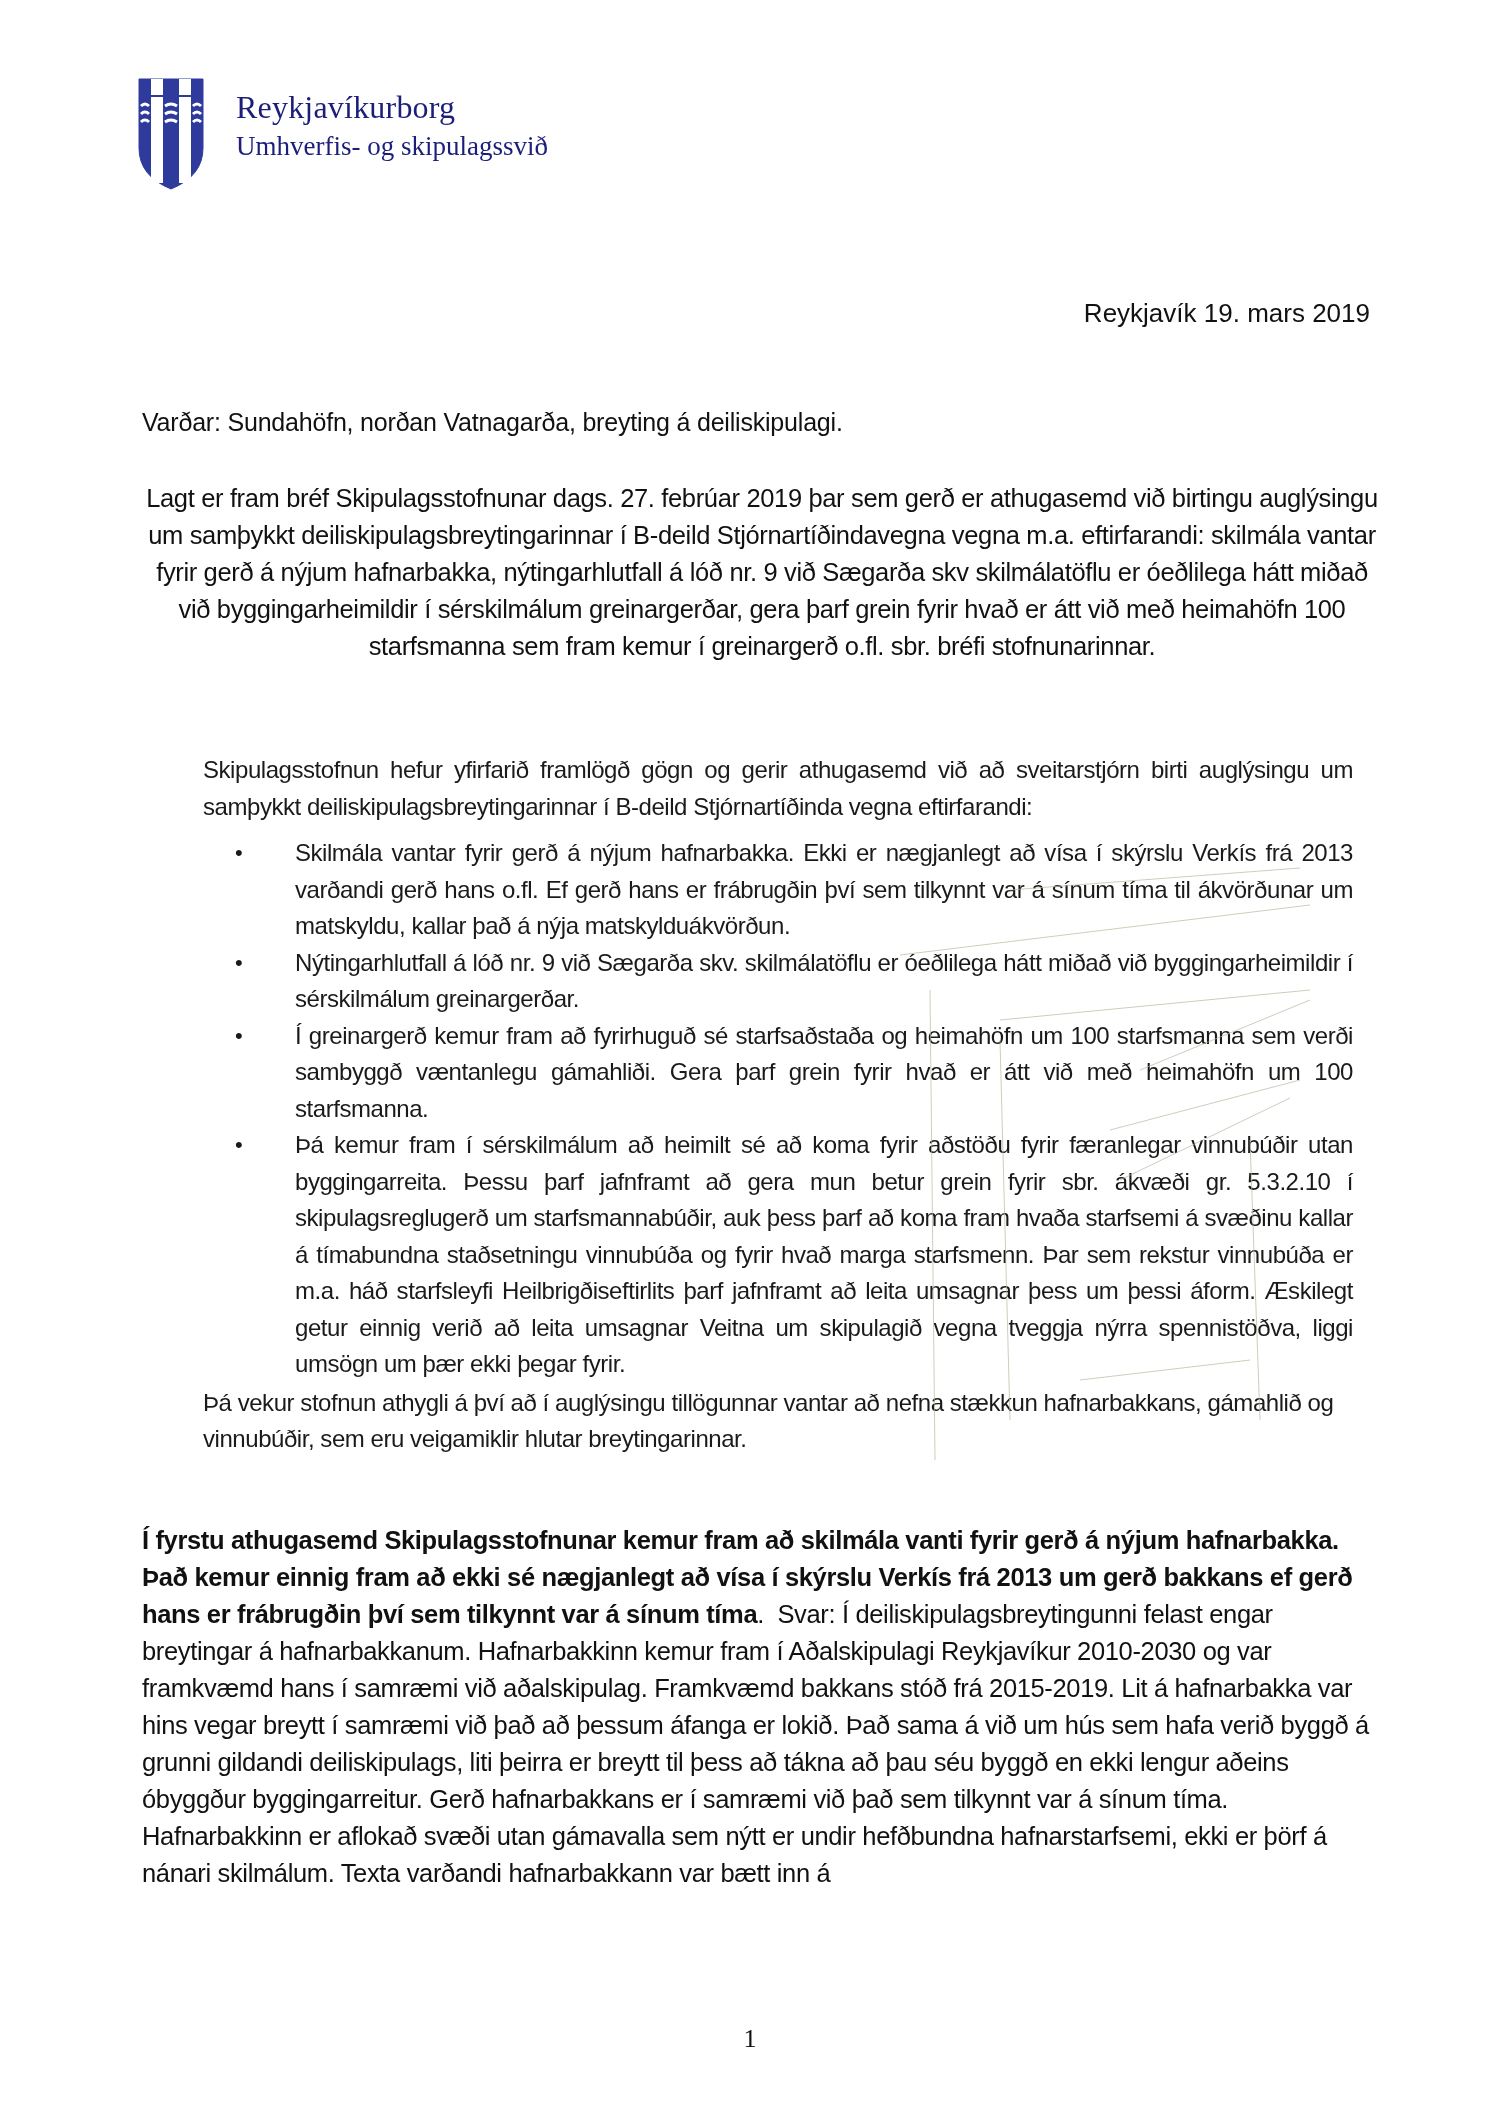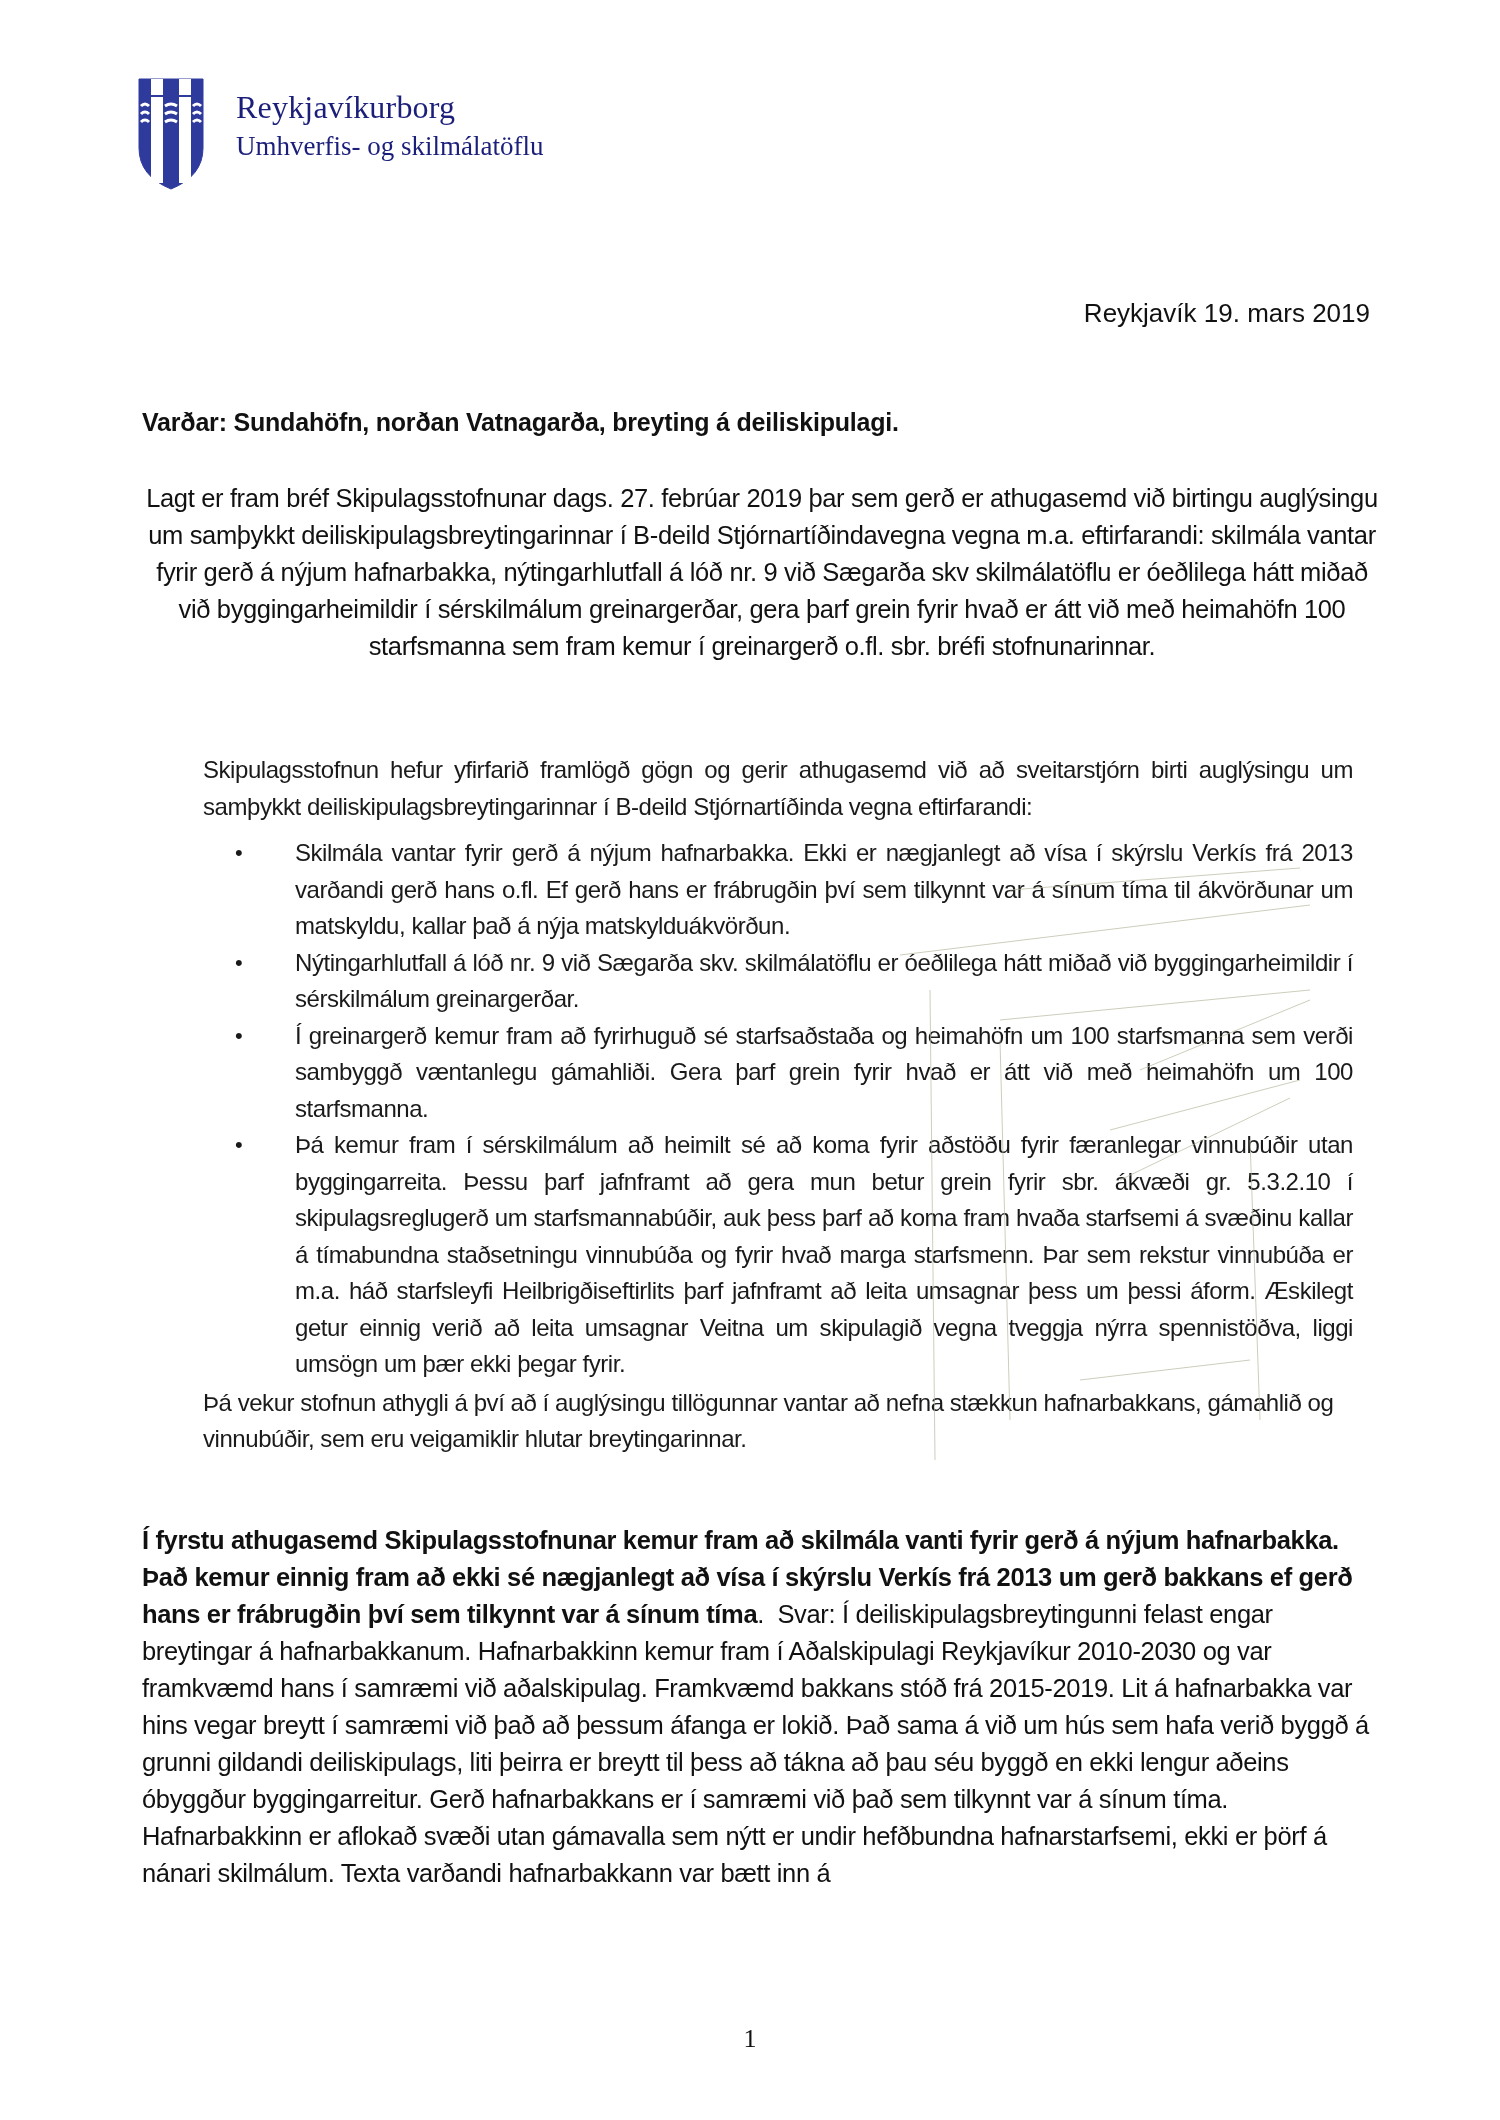--- a/index.html
+++ b/index.html
@@ -8,21 +8,21 @@
     font-family: "Liberation Sans", "DejaVu Sans", sans-serif;
     color: #111;
   }
   .letterhead { position: absolute; left: 138px; top: 78px; display: flex; align-items: flex-start; }
   .crest { width: 66px; height: 112px; }
   .lh-text { margin-left: 32px; margin-top: 6px; font-family: "Liberation Serif", "DejaVu Serif", serif; color: #1b1f7a; }
   .lh-title { font-size: 32px; line-height: 46px; letter-spacing: 0.2px; }
   .lh-sub { font-size: 27px; line-height: 32px; }
 
   .date { position: absolute; right: 130px; top: 298px; font-size: 26px; }
-  .subject { position: absolute; left: 142px; top: 408px; font-size: 25px; font-weight: bold; letter-spacing: -0.2px; }
+  .subject { position: absolute; left: 142px; top: 408px; font-size: 25px; font-weight: normal; letter-spacing: -0.2px; }
 
   .para { position: absolute; left: 142px; width: 1240px; font-size: 25.5px; line-height: 37px; letter-spacing: -0.35px; }
   .p1 { top: 480px; text-align: center; }
 
   .quote { position: absolute; left: 158px; top: 752px; width: 1150px; font-size: 24px; line-height: 36.5px; letter-spacing: -0.45px; color: #1a1a1a; margin-left: 45px; }
   .quote .intro { text-align: justify; }
   .quote ul { margin: 10px 0 0 0; padding: 0 0 0 92px; list-style: none; }
   .quote li { position: relative; text-align: justify; }
   .quote li .bullet { position: absolute; left: -60px; top: 0; font-size: 22px; }
   .quote .outro { margin-top: 2px; }
@@ -52,21 +52,21 @@
         <path d="M27 36 q6 -4 12 0"></path>
         <path d="M27 44 q6 -4 12 0"></path>
       <path d="M55 28 q4 -4 8 0"></path>
         <path d="M55 36 q4 -4 8 0"></path>
         <path d="M55 44 q4 -4 8 0"></path>
     </g>
     <rect x="13" y="80" width="12" height="24" fill="#ffffff"></rect>
   </svg>
   <div class="lh-text">
     <div class="lh-title">Reykjavíkurborg</div>
-    <div class="lh-sub">Umhverfis- og skilmálatöflu</div>
+    <div class="lh-sub">Umhverfis- og skipulagssvið</div>
   </div>
 </div>
 
 <div class="date">Reykjavík 19. mars 2019</div>
 
 <div class="subject">Varðar: Sundahöfn, norðan Vatnagarða, breyting á deiliskipulagi.</div>
 
 <div class="para p1">Lagt er fram bréf Skipulagsstofnunar dags. 27. febrúar 2019 þar sem gerð er athugasemd við birtingu auglýsingu um samþykkt deiliskipulagsbreytingarinnar í B-deild Stjórnartíðindavegna vegna m.a. eftirfarandi: skilmála vantar fyrir gerð á nýjum hafnarbakka, nýtingarhlutfall á lóð nr. 9 við Sægarða skv skilmálatöflu er óeðlilega hátt miðað við byggingarheimildir í sérskilmálum greinargerðar, gera þarf grein fyrir hvað er átt við með heimahöfn 100 starfsmanna sem fram kemur í greinargerð o.fl. sbr. bréfi stofnunarinnar.</div>
 
 <div class="quote">

